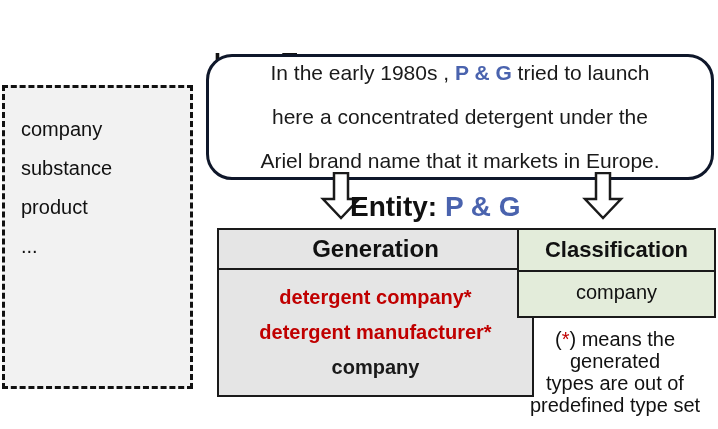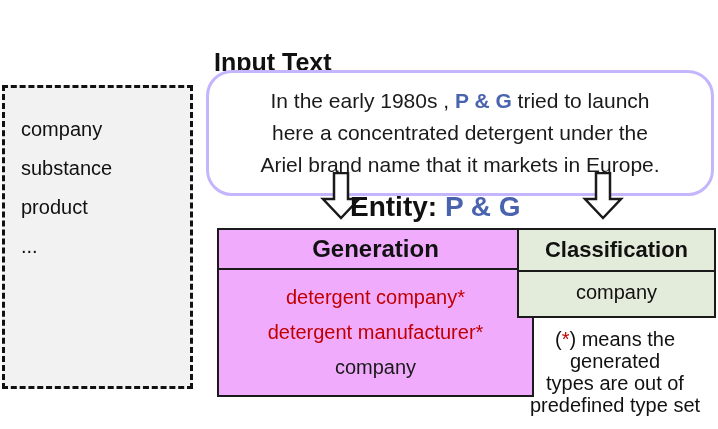--- a/index.html
+++ b/index.html
@@ -15,27 +15,27 @@
   .abs { position: absolute; }
 
   
   .input-title {
     left: 214px; top: 16px;
     font-size: 25px; font-weight: bold; color: #111; margin-top: 32px;
   }
 
   
   .input-box {
-    left: 206px; top: 70px; width: 508px; height: 126px;
+    left: 206px; top: 54px; width: 508px; height: 126px;
     box-sizing: border-box;
-    border: 3px solid #c4b5fd;
+    border: 3px solid #0f172a;
     border-radius: 26px;
     background: #ffffff;
     display: flex; flex-direction: column;
-    align-items: center; justify-content: center;
+    align-items: center; justify-content: space-between;
     font-size: 21px; line-height: 32px;
     text-align: center;
     z-index: 1;
   }
   .entity-blue { color: #4a63ae; font-weight: bold; }
 
   
   .predef-box {
     left: 2px; top: 85px; width: 191px; height: 304px;
     box-sizing: border-box;
@@ -63,34 +63,35 @@
     left: 350px; top: 191px; width: 240px;
     font-size: 28px; font-weight: bold; color: #111;
     z-index: 3;
   }
 
   
   .gen-box {
     left: 217px; top: 228px; width: 317px; height: 169px;
     box-sizing: border-box;
     border: 2.5px solid #1a1a1a;
-    background: #f0abfc;
+    background: #e5e5e5;
   }
   .gen-header {
     height: 40px; box-sizing: border-box;
     border-bottom: 2.5px solid #1a1a1a;
     display: flex; align-items: center; justify-content: center;
     font-size: 24px; font-weight: bold; color: #111;
   }
   .gen-body {
     height: 124px;
     display: flex; flex-direction: column;
     align-items: center; justify-content: center;
     font-size: 20px; line-height: 35px;
     text-align: center;
+    font-weight: bold;
   }
   .red-type { color: #c00000; }
 
   
   .cls-box {
     left: 517px; top: 228px; width: 199px; height: 90px;
     box-sizing: border-box;
     border: 2.5px solid #1a1a1a;
     background: #e3ecda;
   }

